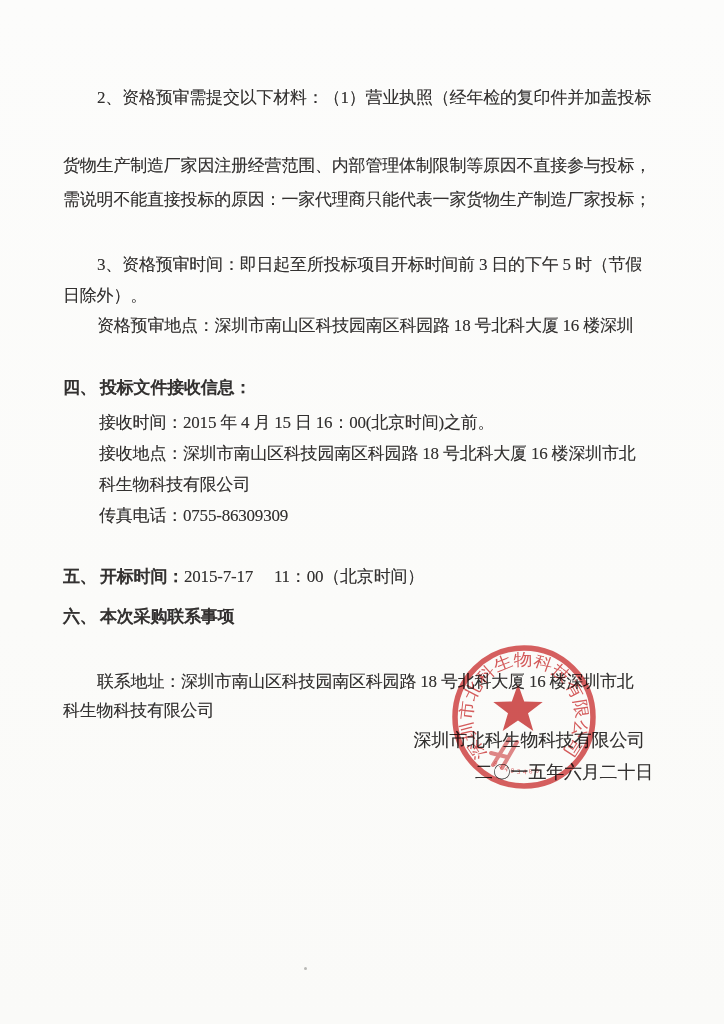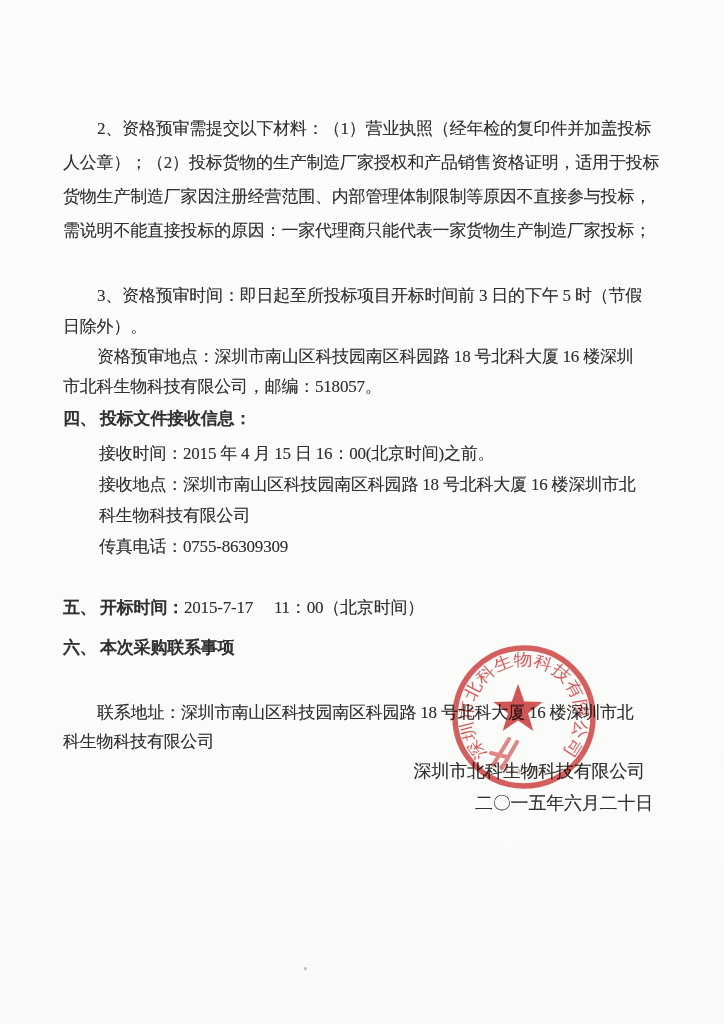--- a/index.html
+++ b/index.html
@@ -14,48 +14,45 @@
     background:linear-gradient(180deg,#fcfcfb 0%,#fbfbf9 60%,#fafaf8 100%);
   }
   .line{
     position:absolute;
     font-size:17px;
     letter-spacing:-0.2px;
     color:#333130;
     white-space:pre;
     text-shadow:0 0 0.5px rgba(40,40,40,0.4);
     line-height:22px;
-    margin-top:31px;
   }
   .bold{font-weight:bold;}
   .sig{font-size:18px;}
   .seal{
     position:absolute;left:449px;top:641px;width:150px;height:150px;
     mix-blend-mode:multiply;opacity:0.93;
   }
   .speck{
     position:absolute;left:304px;top:967px;width:3px;height:3px;
     background:#b9b9b6;border-radius:50%;
   }
 </style>
 </head>
 <body>
 
 <div class="page">
 
   <div class="line" style="left:97px;top:87px">2、资格预审需提交以下材料：（1）营业执照（经年检的复印件并加盖投标</div>
-  <div class="line" style="left:63px;top:121px">人公章）；（2）投标货物的生产制造厂家授权和产品销售资格证明，适用于投标</div>
   <div class="line" style="left:63px;top:155px">货物生产制造厂家因注册经营范围、内部管理体制限制等原因不直接参与投标，</div>
   <div class="line" style="left:63px;top:189px">需说明不能直接投标的原因：一家代理商只能代表一家货物生产制造厂家投标；</div>
 
   <div class="line" style="left:97px;top:254px">3、资格预审时间：即日起至所投标项目开标时间前 3 日的下午 5 时（节假</div>
   <div class="line" style="left:63px;top:285px">日除外）。</div>
 
   <div class="line" style="left:97px;top:315px">资格预审地点：深圳市南山区科技园南区科园路 18 号北科大厦 16 楼深圳</div>
-  <div class="line" style="left:63px;top:345px">市北科生物科技有限公司，邮编：518057。</div>
 
   <div class="line bold" style="left:63px;top:377px">四、</div>
   <div class="line bold" style="left:100px;top:377px">投标文件接收信息：</div>
 
   <div class="line" style="left:99px;top:412px">接收时间：2015 年 4 月 15 日 16：00(北京时间)之前。</div>
   <div class="line" style="left:99px;top:443px">接收地点：深圳市南山区科技园南区科园路 18 号北科大厦 16 楼深圳市北</div>
   <div class="line" style="left:99px;top:474px">科生物科技有限公司</div>
   <div class="line" style="left:99px;top:505px">传真电话：0755-86309309</div>
 
   <div class="line bold" style="left:63px;top:566px">五、</div>

